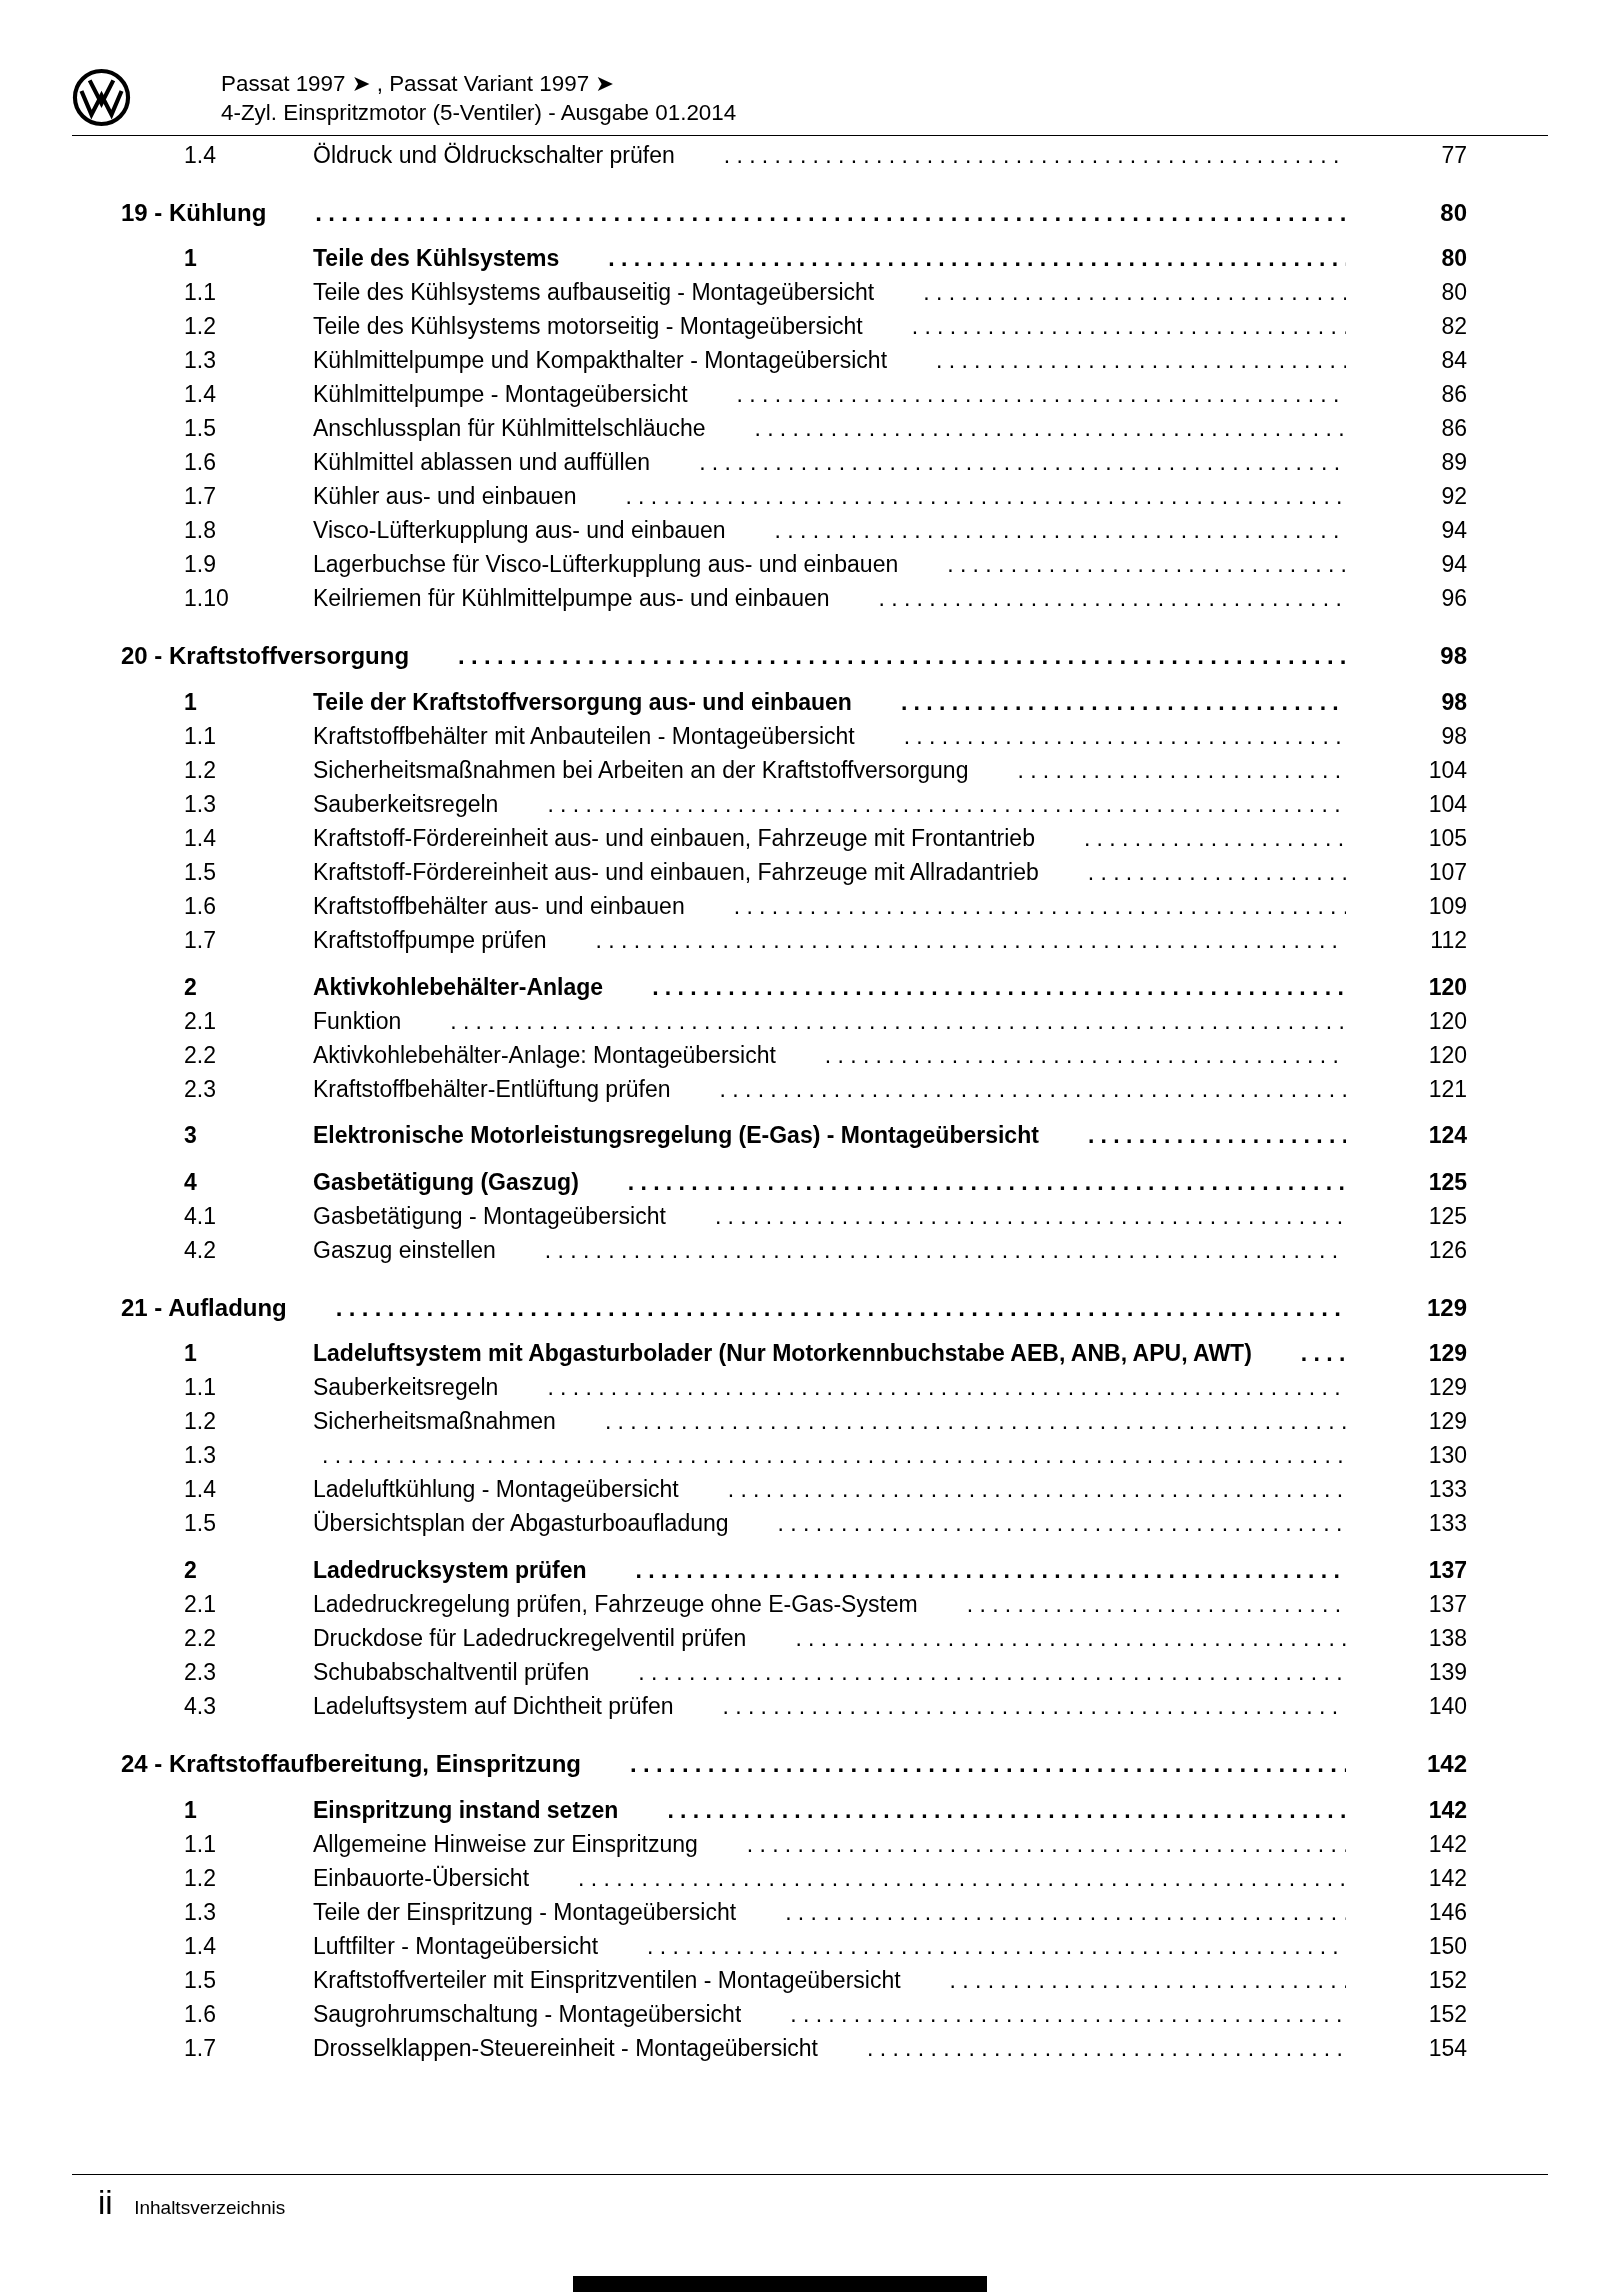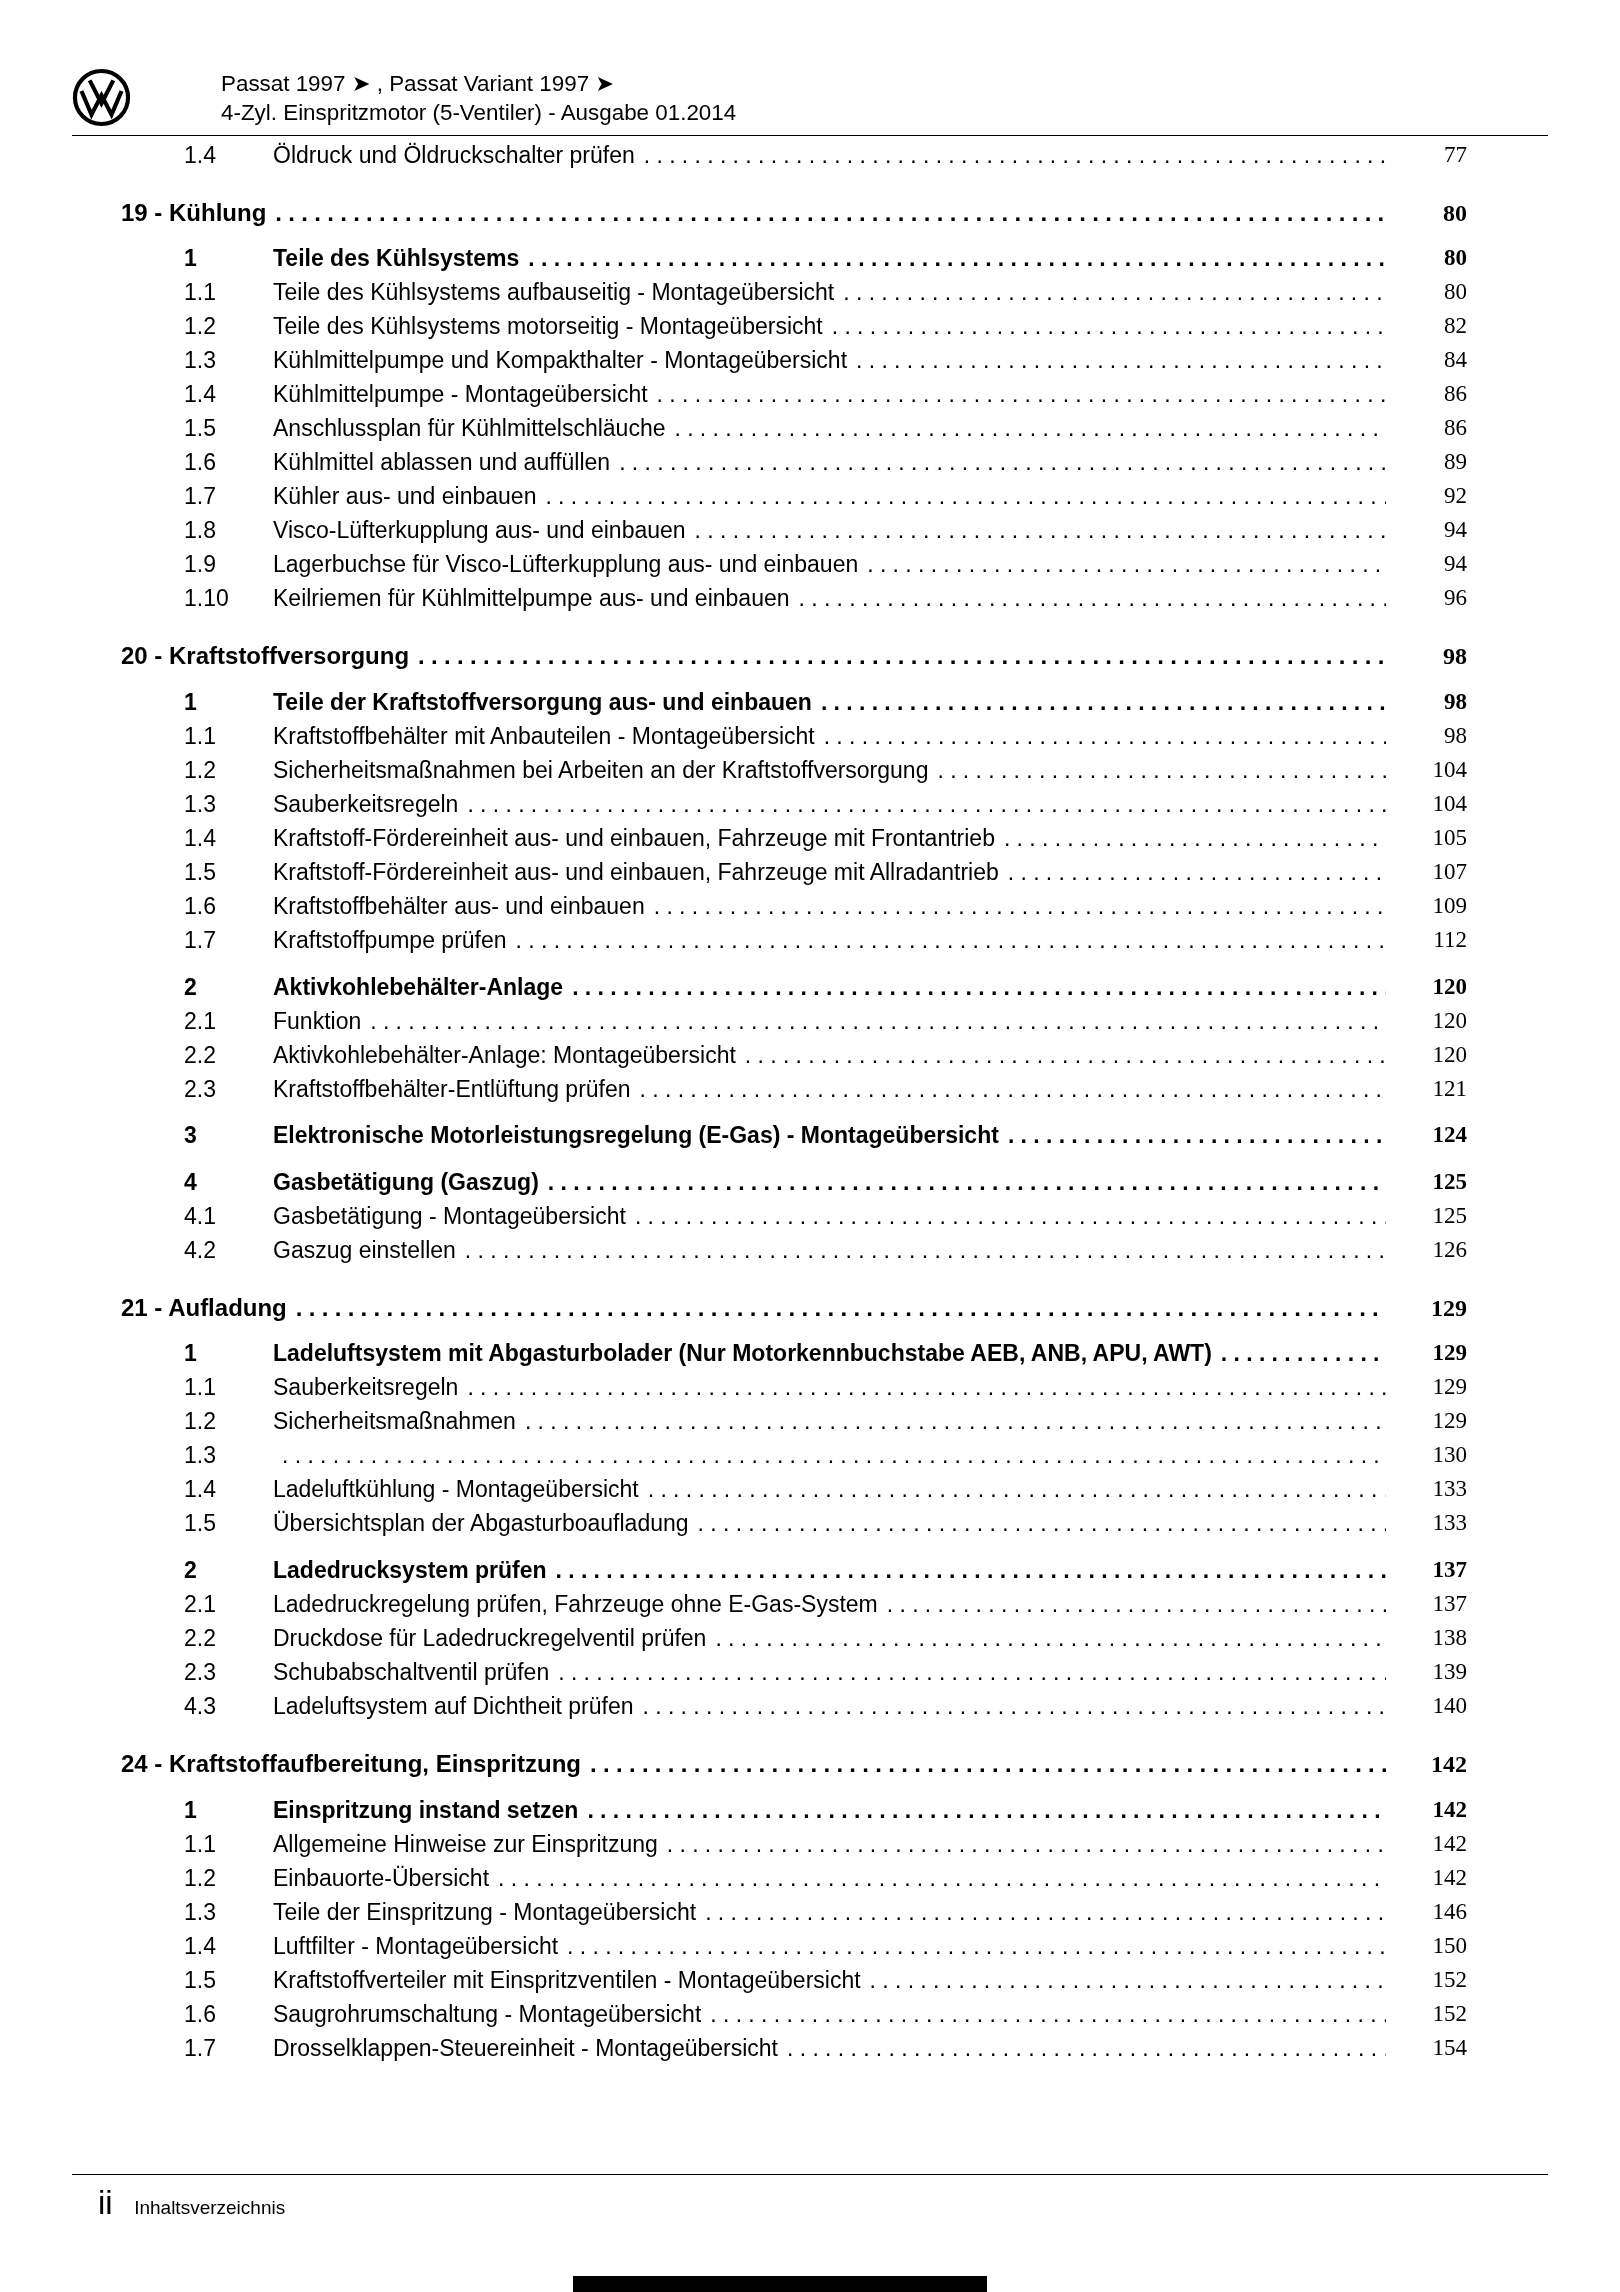--- a/index.html
+++ b/index.html
@@ -19,35 +19,36 @@
   .h-line { font-size: 22.4px; line-height: 29px; }
   .rule { border-top: 1.8px solid #000; height: 0; }
   .header-rule { margin-top: 8px; }
 
   
   .toc { margin: 1.8px 81px 0 49px; }
   .row {
     display: flex; align-items: flex-end;
     font-size: 23px; line-height: 34px;
     white-space: nowrap;
+    gap: 40px;
   }
   .row.gap { margin-top: 12.5px; }
   .row.sec { font-weight: bold; }
   .row.chapter {
     font-weight: bold; font-size: 24px; line-height: 36px;
     margin: 23px 0 10.7px 0;
   }
   .row .num { flex: 0 0 152px; padding-left: 63px; }
   .row .title, .row .label { flex: 0 0 auto; max-width: 1102px; overflow: hidden; }
   .row .dots { flex: 1 1 auto; overflow: hidden; margin: 0 9px 0 9px; }
   .row .dots::after {
     content: "............................................................................................................................................................................";
     letter-spacing: 6.3px;
   }
-  .row .page-col { flex: 0 0 72px; text-align: right; font-family: Liberation Serif, serif; }
+  .row .page-col { flex: 0 0 72px; text-align: right; }
 
   
   .footer-rule { position: absolute; left: 72px; right: 72px; top: 2174px; }
   .footer {
     position: absolute; left: 98px; top: 2185px;
     display: flex; align-items: baseline;
   }
   .footer .roman { font-size: 33px; line-height: 36px; }
   .footer .flabel { font-size: 19px; margin-left: 21.5px; }
 

